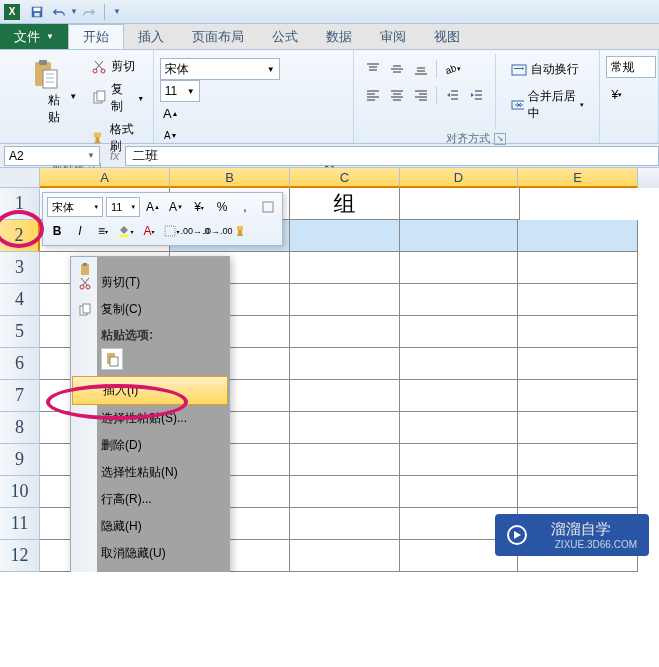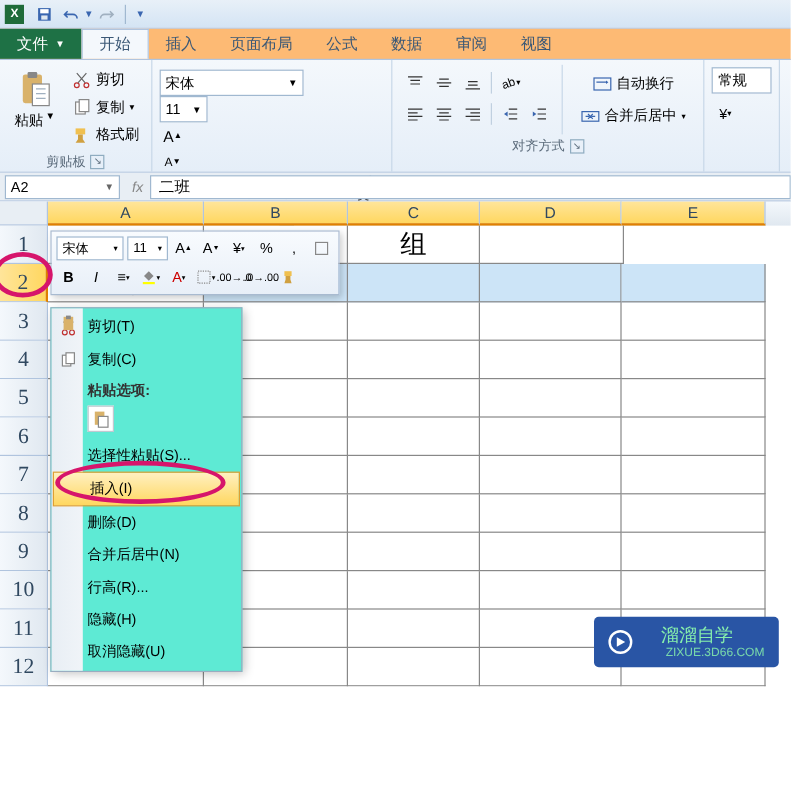--- a/index.html
+++ b/index.html
@@ -6,52 +6,52 @@
     body { font-family: 'Microsoft YaHei', SimSun, sans-serif; font-size: 12px; background: #fff; width: 659px; }
     
     
     .title-bar { height: 24px; background: linear-gradient(#e8f0f8, #d4e4f4); display: flex; align-items: center; padding: 0 4px; border-bottom: 1px solid #b0c4de; }
     .app-icon { width: 16px; height: 16px; background: #1f6b3a; color: #fff; font-weight: bold; font-size: 10px; display: flex; align-items: center; justify-content: center; margin-right: 6px; }
     .qat-btn { width: 18px; height: 18px; margin: 0 2px; display: flex; align-items: center; justify-content: center; cursor: pointer; }
     .qat-btn svg { width: 14px; height: 14px; }
     .qat-sep { width: 1px; height: 16px; background: #a0b8d0; margin: 0 4px; }
     
     
-    .ribbon-tabs { display: flex; background: #fdba74; height: 26px; border-bottom: 1px solid #b0c4de; }
+    .ribbon-tabs { display: flex; background: #e5e5e5; height: 26px; border-bottom: 1px solid #b0c4de; }
     .file-tab { background: #1e7145; color: #fff; padding: 4px 14px; font-size: 13px; display: flex; align-items: center; cursor: pointer; }
     .file-tab .arrow { margin-left: 6px; font-size: 8px; }
     .ribbon-tab { padding: 4px 14px; font-size: 13px; display: flex; align-items: center; cursor: pointer; color: #3b5876; }
     .ribbon-tab.active { background: #f4f8fc; border: 1px solid #b0c4de; border-bottom: none; }
     
     
     .ribbon { background: linear-gradient(#f4f8fc, #e5eef8); height: 94px; display: flex; border-bottom: 1px solid #b0c4de; }
     .ribbon-group { border-right: 1px solid #c8d8e8; display: flex; flex-direction: column; padding-top: 4px; }
     .ribbon-group-content { flex: 1; display: flex; padding: 2px 6px; }
     .ribbon-group-label { text-align: center; font-size: 11px; color: #5a6a7a; padding: 2px 0; display: flex; justify-content: center; align-items: center; gap: 4px; }
     .ribbon-group-label .launcher { width: 12px; height: 12px; border: 1px solid #8facc0; display: flex; align-items: center; justify-content: center; font-size: 8px; cursor: pointer; }
     
     .paste-btn { display: flex; flex-direction: column; align-items: center; padding: 2px 6px; cursor: pointer; }
     .paste-icon { width: 32px; height: 32px; }
-    .paste-label { font-size: 12px; margin-top: 2px; display: flex; align-items: flex-start; gap: 2px; }
+    .paste-label { font-size: 12px; margin-top: 2px; display: flex; align-items: flex-start; gap: 2px; margin-left: 36px; }
     
     .clip-btns { display: flex; flex-direction: column; gap: 2px; margin-left: 4px; }
     .clip-btn { display: flex; align-items: center; gap: 4px; padding: 2px 4px; cursor: pointer; font-size: 12px; }
     .clip-btn svg, .clip-btn .icon { width: 16px; height: 16px; }
     .font-select { height: 22px; border: 1px solid #a0b8d0; background: #fff; padding: 0 4px; font-size: 12px; display: flex; align-items: center; justify-content: space-between; cursor: pointer; }
     .font-name-sel { width: 120px; }
     .font-size-sel { width: 40px; }
     .font-btns { display: flex; gap: 2px; align-items: center; }
     .rb-btn { width: 22px; height: 22px; display: flex; align-items: center; justify-content: center; cursor: pointer; border: 1px solid transparent; }
     .rb-sep { width: 1px; height: 18px; background: #c0d0e0; margin: 0 2px; }
     
     .font-group-wrap { display: flex; flex-direction: column; padding: 4px 6px; }
     
     .align-group { padding: 4px 8px; display: flex; flex-direction: column; gap: 4px; }
     .align-row { display: flex; gap: 2px; align-items: center; }
-    .align-wide { display: flex; align-items: center; gap: 4px; padding: 2px 6px; cursor: pointer; font-size: 12px; border: 1px solid transparent; justify-content: center; }
+    .align-wide { display: flex; align-items: center; gap: 4px; padding: 2px 6px; cursor: pointer; font-size: 12px; border: 1px solid transparent; }
     
     
     .name-formula { height: 24px; background: #e8eef4; display: flex; align-items: center; border-bottom: 1px solid #b0c4de; }
     .name-box { width: 96px; height: 20px; background: #fff; border: 1px solid #a0b8d0; margin: 0 4px; padding: 0 4px; display: flex; align-items: center; justify-content: space-between; font-size: 12px; }
     .nb-arrow { font-size: 8px; color: #666; cursor: pointer; }
     .fx-icons { display: flex; gap: 6px; margin: 0 6px; color: #888; }
     .fx-icon { cursor: pointer; font-style: italic; }
     .formula-input { flex: 1; background: #fff; height: 20px; border: 1px solid #a0b8d0; padding: 0 6px; display: flex; align-items: center; font-size: 13px; }
     
     
@@ -67,34 +67,34 @@
     .row.selected .cell { background: #cce4f7; }
     .row.selected .cell.active { background: #fff; }
     
     
     .mini-toolbar { position: absolute; background: linear-gradient(#f8fbfe,#e8eff8); border: 1px solid #a8bad0; padding: 4px; box-shadow: 2px 2px 6px rgba(0,0,0,0.2); display: flex; flex-direction: column; gap: 4px; z-index: 10; }
     .mini-row { display: flex; gap: 3px; align-items: center; }
     .mini-sel { height: 20px; border: 1px solid #a0b8d0; background: #fff; padding: 0 4px; font-size: 11px; display: flex; align-items: center; justify-content: space-between; cursor: pointer; }
     .mini-btn { width: 20px; height: 20px; display: flex; align-items: center; justify-content: center; cursor: pointer; border: 1px solid transparent; font-size: 12px; }
     
     
-    .context-menu { position: absolute; width: 160px; background: #5eead4; border: 1px solid #9aacc0; box-shadow: 2px 2px 8px rgba(0,0,0,0.25); z-index: 10; padding: 2px 0; }
+    .context-menu { position: absolute; width: 160px; background: #a3a3a3; border: 1px solid #9aacc0; box-shadow: 2px 2px 8px rgba(0,0,0,0.25); z-index: 10; padding: 12px 0; margin-left: 28px; }
     .cm-item { display: flex; align-items: center; padding: 5px 8px 5px 30px; font-size: 12px; cursor: pointer; position: relative; }
     .cm-item.highlighted { background: linear-gradient(#fff0c0,#ffd760); border: 1px solid #e0a030; margin: 0 1px; }
     .cm-icon { position: absolute; left: 6px; width: 16px; height: 16px; display: flex; align-items: center; justify-content: center; }
     .cm-icon-strip { position: absolute; left: 0; top: 0; bottom: 0; width: 26px; background: linear-gradient(to right,#e8eef4,#f0f4f8); z-index: -1; }
     .cm-label-sub { padding: 4px 8px 2px 30px; font-size: 12px; font-weight: bold; color: #333; }
     .cm-options { display: flex; gap: 4px; padding: 2px 8px 6px 30px; }
     .cm-opt { width: 22px; height: 22px; border: 1px solid #c0c8d0; background: #fff; display: flex; align-items: center; justify-content: center; cursor: pointer; }
     
     
     .ellipse-ann { position: absolute; border: 4px solid #d6156b; border-radius: 50%; pointer-events: none; z-index: 20; }
     
     
-    .watermark { position: absolute; right: 10px; bottom: 16px; background: #2955a5; color: #86efac; padding: 6px 12px; display: flex; align-items: center; gap: 24px; font-size: 15px; border-radius: 4px; }
+    .watermark { position: absolute; right: 10px; bottom: 16px; background: #2955a5; color: #e5e5e5; padding: 6px 12px; display: flex; align-items: center; gap: 24px; font-size: 15px; border-radius: 4px; }
     .wm-url { font-size: 10px; opacity: 0.85; margin-left: 4px; }
     .wm-play { width: 20px; height: 20px; border: 2px solid #fff; border-radius: 50%; display: flex; align-items: center; justify-content: center; }
   </style>
 </head>
 <body>
 
 <div class="title-bar">
   <div class="app-icon">X</div>
   <div class="qat-btn">
     <svg viewBox="0 0 16 16">
@@ -583,31 +583,31 @@
       <span>粘贴选项:</span>
     </div>
     <div class="cm-options">
       <div class="cm-opt">
           <svg width="16" height="16">
             <rect x="3" y="2" width="8" height="11" fill="#d9b26a"></rect>
             <rect x="6" y="6" width="8" height="9" fill="#fff" stroke="#888"></rect>
           </svg>
         </div>
     </div>
-    <div class="cm-item">
-      <span>选择性粘贴(S)...</span>
-    </div>
     <div class="cm-item highlighted">
       <span>插入(I)</span>
     </div>
     <div class="cm-item">
+      <span>选择性粘贴(S)...</span>
+    </div>
+    <div class="cm-item">
       <span>删除(D)</span>
     </div>
     <div class="cm-item">
-      <span>合并后居中(N)</span>
+      <span>选择性粘贴(N)</span>
     </div>
     <div class="cm-item">
       <span>行高(R)...</span>
     </div>
     <div class="cm-item">
       <span>隐藏(H)</span>
     </div>
     <div class="cm-item">
       <span>取消隐藏(U)</span>
     </div>

